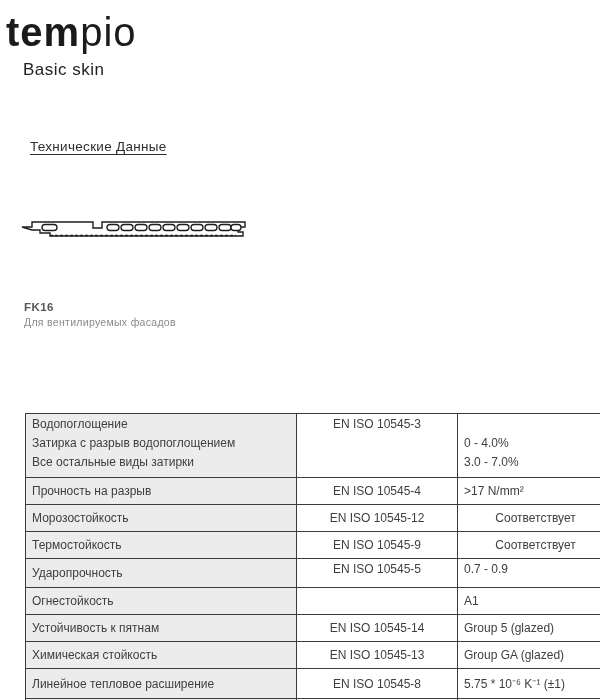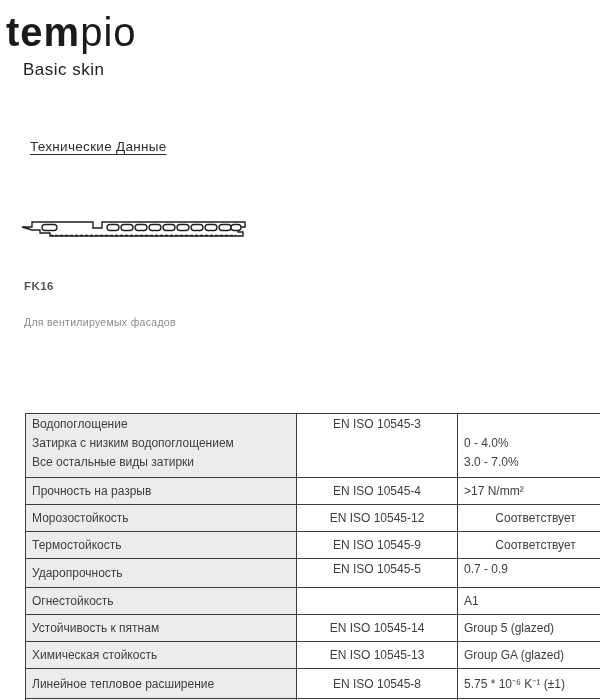--- a/index.html
+++ b/index.html
@@ -12,21 +12,21 @@
   .logo .bold{font-weight:700;}
   .logo .light{font-weight:400;}
   .brand-subtitle{position:absolute;left:23px;top:60px;font-size:17px;color:#222;letter-spacing:.5px;}
   .section-heading{
     position:absolute;left:30px;top:139px;font-size:13.5px;color:#2e2e2e;
     text-decoration:underline;text-underline-offset:3px;letter-spacing:.3px;
   }
   
   .diagram{position:absolute;left:20px;top:213px;width:232px;height:30px;}
   
-  .product-code{position:absolute;left:24px;top:280px;font-size:11.5px;font-weight:700;color:#555;letter-spacing:.4px;}
+  .product-code{position:absolute;left:24px;top:301px;font-size:11.5px;font-weight:700;color:#555;letter-spacing:.4px;}
   .product-desc{position:absolute;left:24px;top:316px;font-size:10.5px;color:#8a8a8a;letter-spacing:.3px;}
   
   .spec-table-wrap{position:absolute;left:25px;top:413px;width:553px;}
   table.spec{border-collapse:collapse;table-layout:fixed;width:553px;}
   table.spec td{border:1px solid #3c3c3c;font-size:12px;color:#3e3e3e;padding:6px;vertical-align:middle;}
   td.c-label{width:258px;background:#ececec;padding-left:14px;font-size:11px;color:#474747;}
   td.c-std{width:148px;text-align:center;}
   td.c-val{width:143px;padding-left:24px;}
   .val-small{font-size:10px;color:#4a4a4a;text-align:center;}
   .line{height:19px;display:flex;align-items:center;}
@@ -70,21 +70,21 @@
 
 <div class="product-code">FK16</div>
 <div class="product-desc">Для вентилируемых фасадов</div>
 
 <div class="spec-table-wrap">
   <table class="spec">
     <tbody id="spec-body">
         <tr class="r-multi" style="height: 57px;">
           <td class="c-label">
             <div class="line">Водопоглощение</div>
-            <div class="line">Затирка с низким водопоглощением</div>
+            <div class="line">Затирка с разрыв водопоглощением</div>
             <div class="line">Все остальные виды затирки</div>
           </td>
           <td class="c-std">EN ISO 10545-3</td>
           <td class="c-val">
             <div class="line"></div>
             <div class="line">0 - 4.0%</div>
             <div class="line">3.0 - 7.0%</div>
           </td>
         </tr>
         <tr style="height: 19px;">

